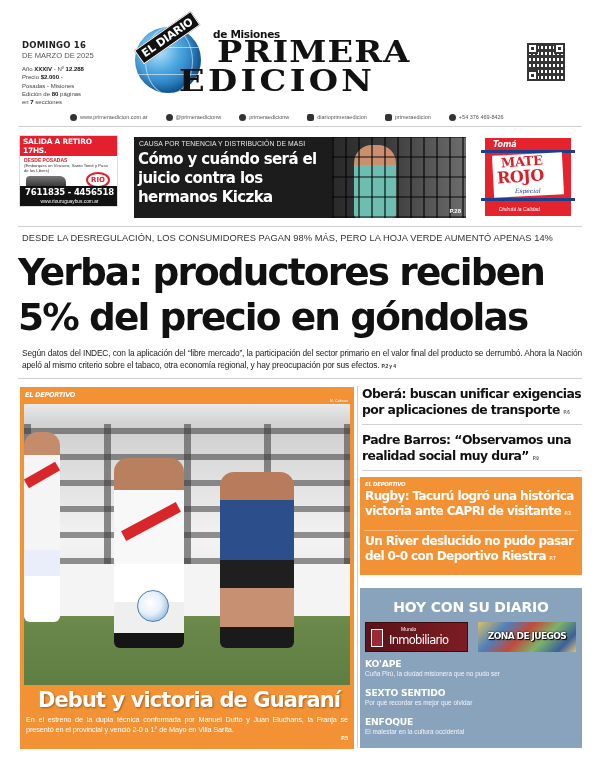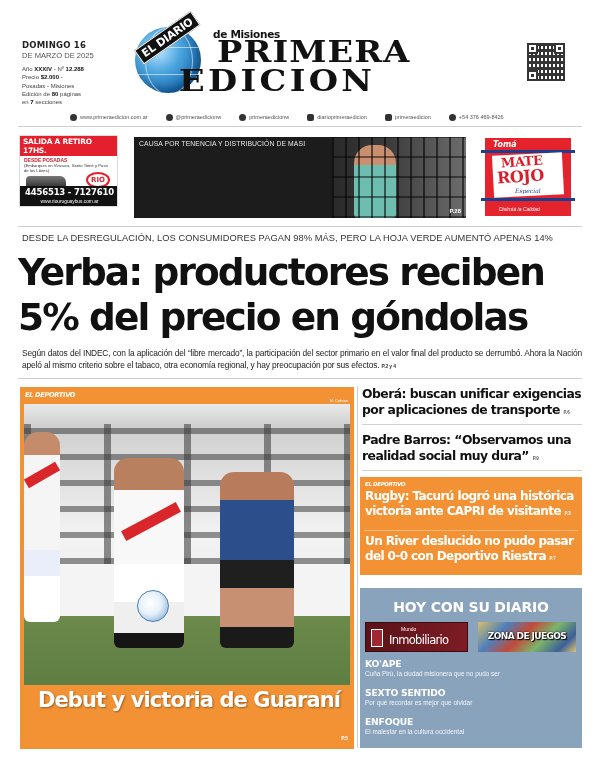--- a/index.html
+++ b/index.html
@@ -184,26 +184,27 @@
 <div class="rule" style="top:126px"></div>
 
 <div class="ad-bus">
   <div class="band">SALIDA A RETIRO 17HS.</div>
   <div class="from">DESDE POSADAS</div>
   <div class="from2">(Embarques en Virasoro, Santo Tomé y Paso de los Libres)</div>
   <div class="bus"></div>
   <div class="swoosh"></div>
   <div class="rio">RIO</div>
   <div class="rio-sub">URUGUAY</div>
-  <div class="phone">4456513 - 7127610</div>
+  <div class="phone">7611835 - 4456518</div>
   <div class="web">www.riouruguaybus.com.ar</div>
 </div>
 
 <div class="kiczka">
   <div class="kicker">CAUSA POR TENENCIA Y DISTRIBUCIÓN DE MASI</div>
+  <div class="title">Cómo y cuándo será el juicio contra los hermanos Kiczka</div>
   <div class="photo">
     <div class="person"></div>
     <div class="bars"></div>
   </div>
   <div class="page">P.28</div>
 </div>
 
 <div class="ad-mate">
   <div class="flag"></div>
   <div class="stripe" style="top:16px"></div>
@@ -231,20 +232,21 @@
   <div class="credit">M. Colman</div>
   <div class="photo">
     <div class="fence"></div>
     <div class="wall"></div>
     <div class="player p1"></div>
     <div class="player p2"></div>
     <div class="player p3"></div>
     <div class="ball"></div>
   </div>
   <div class="title">Debut y victoria de Guaraní</div>
+  <div class="summary">En el estreno de la dupla técnica conformada por Manuel Dutto y Juan Eluchans, la Franja se presentó en el provincial y venció 2-0 a 1° de Mayo en Villa Sarita.</div>
   <div class="page">P.5</div>
 </div>
 
 <div class="vline"></div>
 
 <div class="brief" style="top:386px"><span>Oberá: buscan unificar exigencias por aplicaciones de transporte</span> <span class="pg">P.6</span></div>
 <div class="hr" style="top:424px"></div>
 <div class="brief" style="top:432px"><span>Padre Barros: “Observamos una realidad social muy dura”</span> <span class="pg">P.9</span></div>
 <div class="hr" style="top:470px"></div>
 

